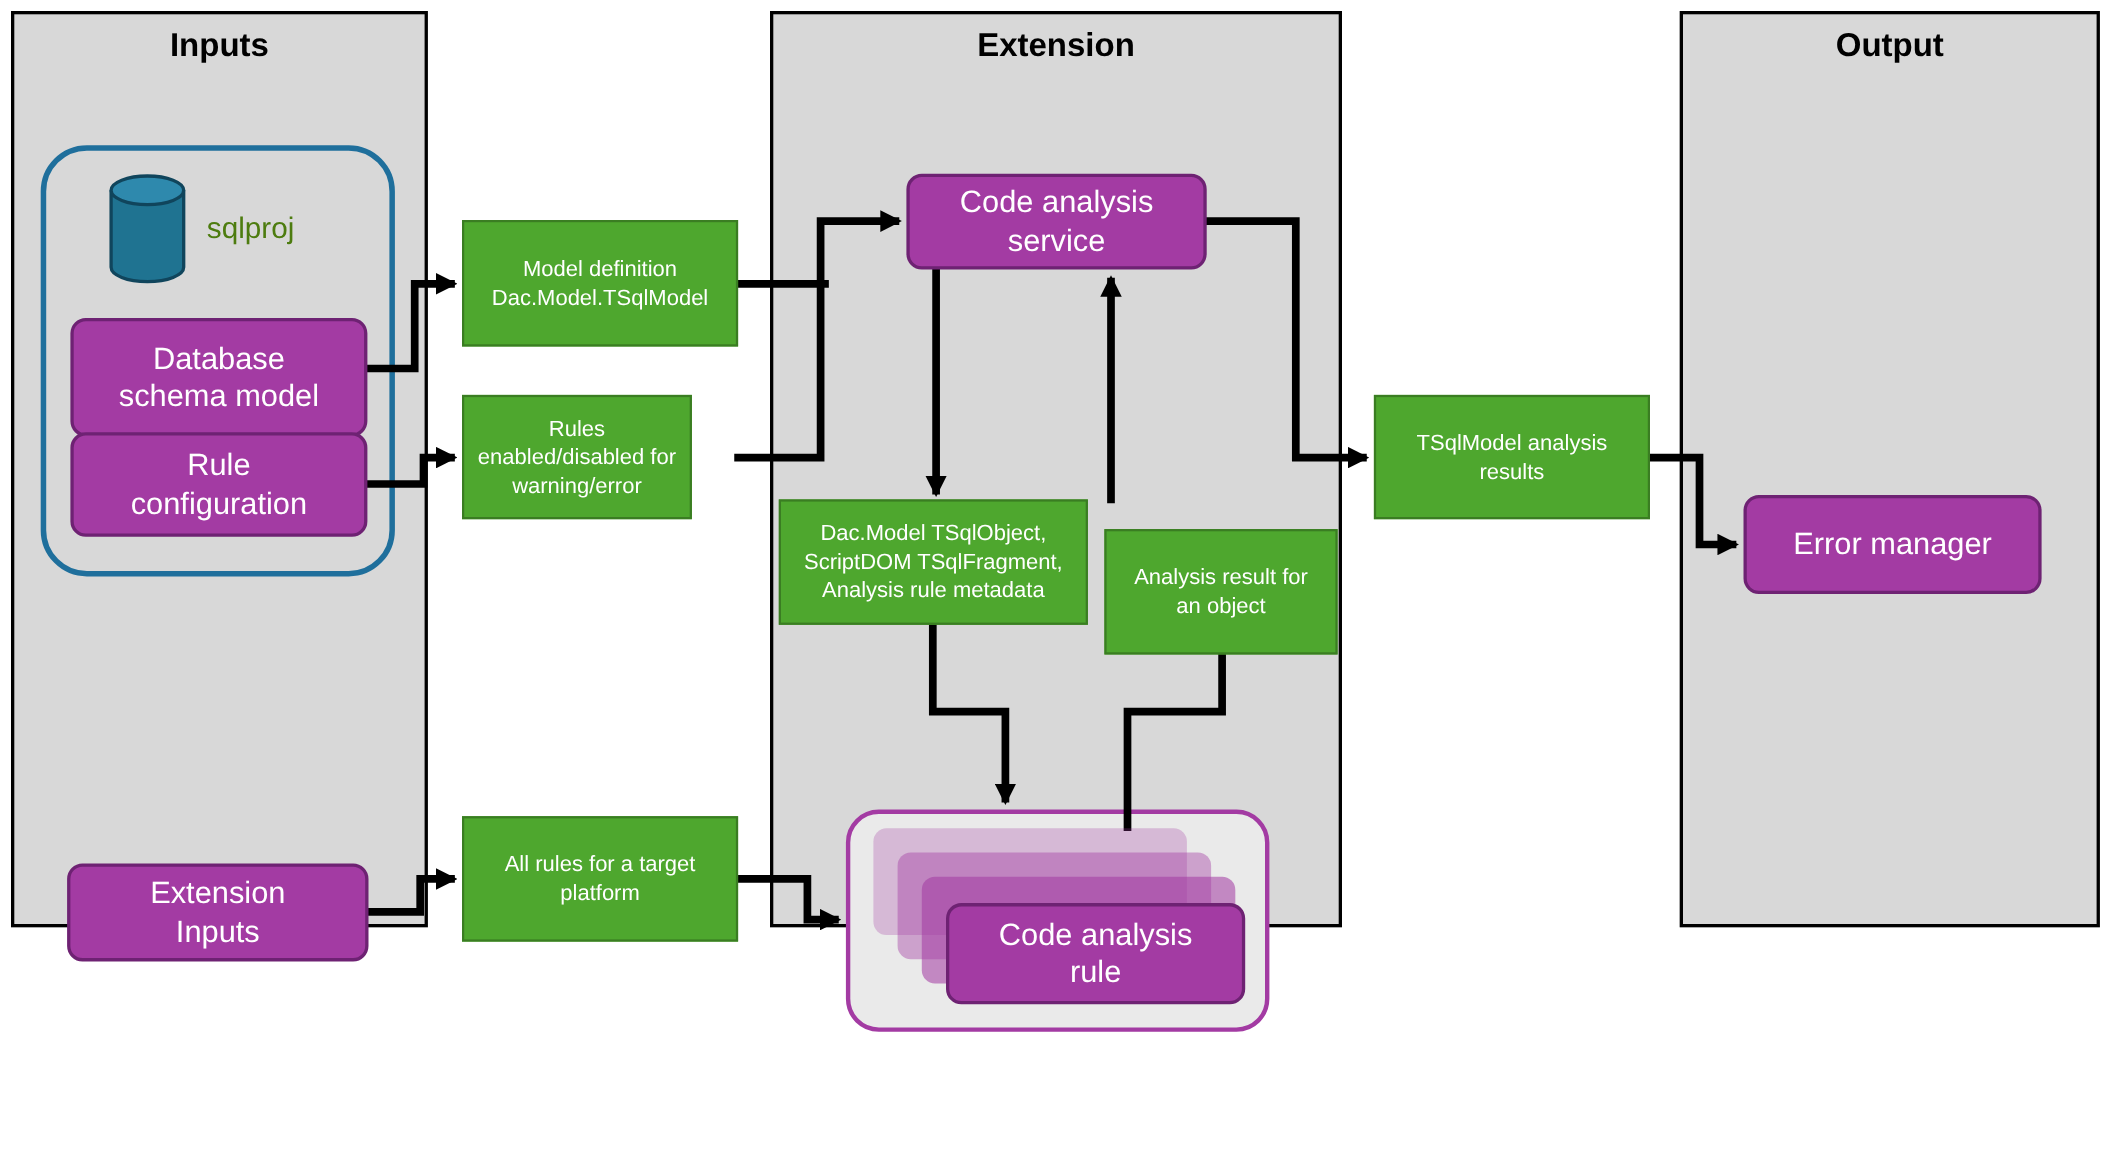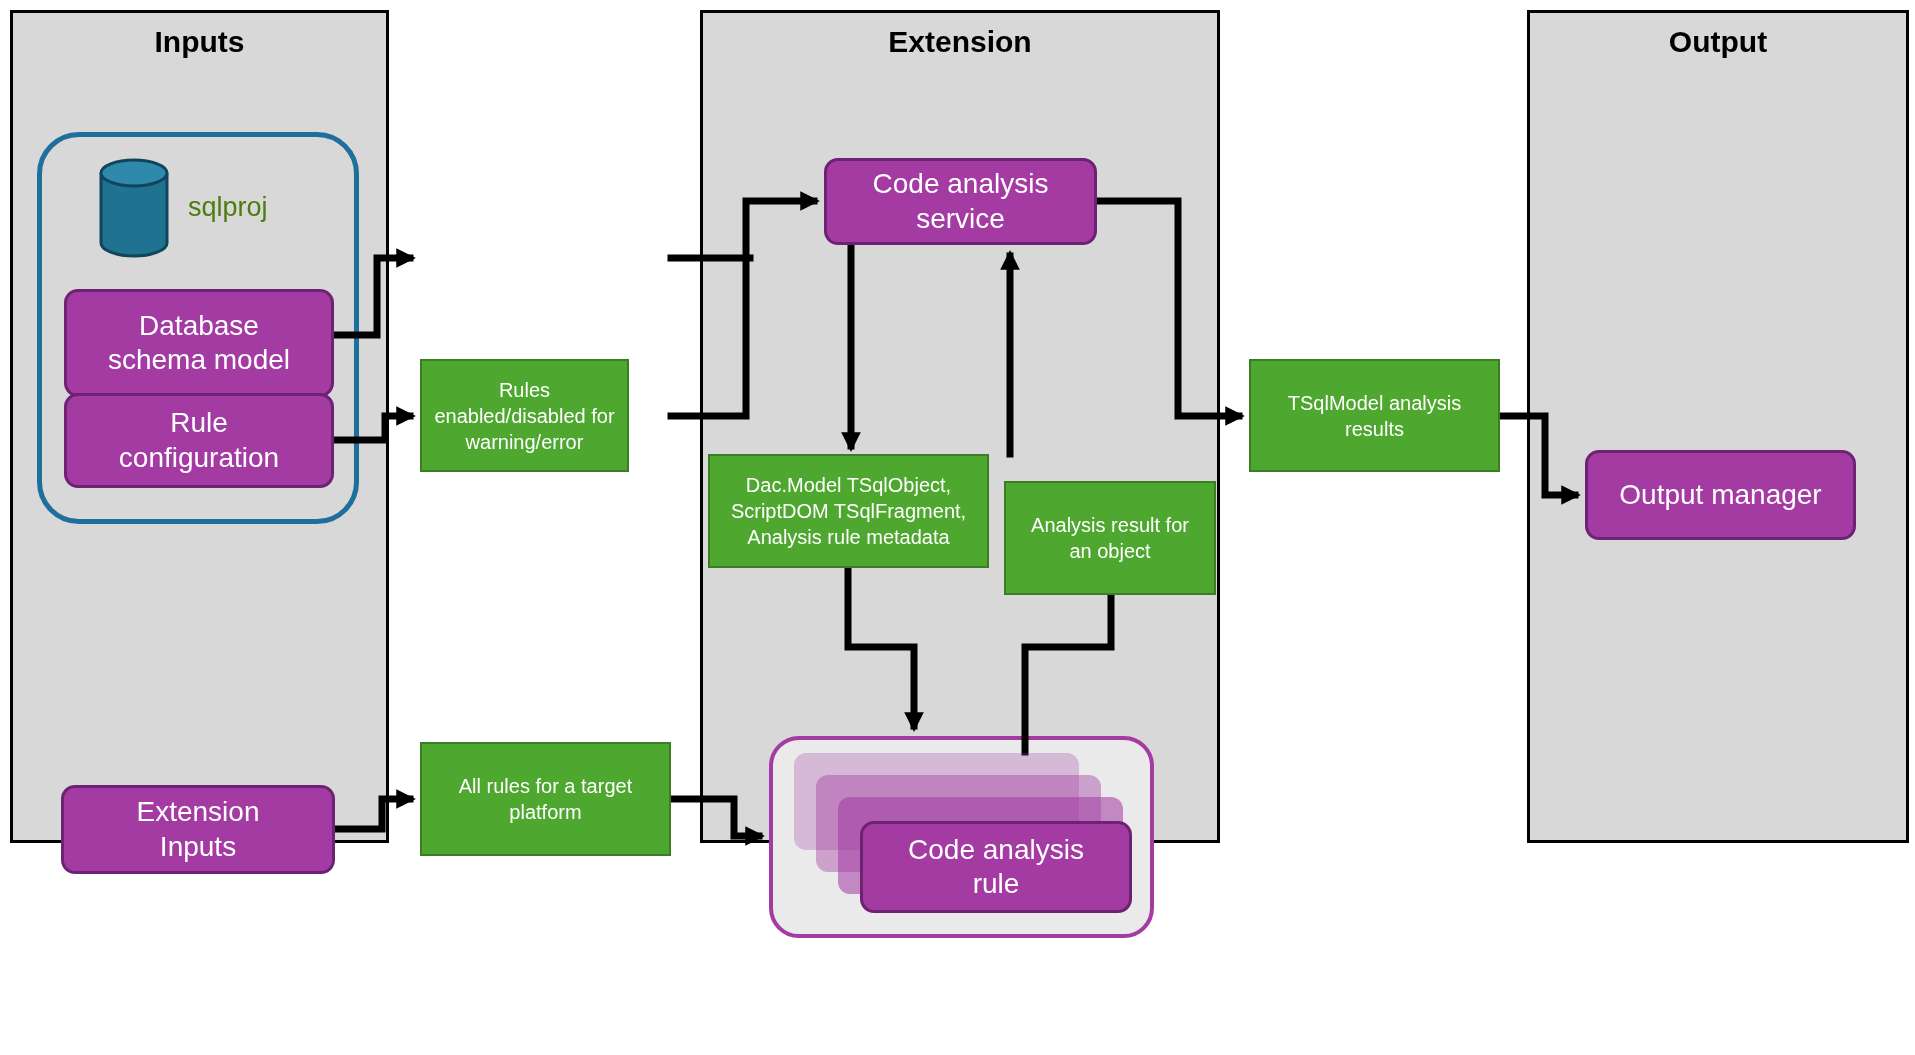--- a/index.html
+++ b/index.html
@@ -99,22 +99,24 @@
   </svg>
 
   <div class="node purple" id="n-dbschema">Database
 schema model</div>
   <div class="node purple" id="n-ruleconfig">Rule
 configuration</div>
   <div class="node purple" id="n-extmgr">Extension
 Inputs</div>
   <div class="node purple" id="n-service">Code analysis
 service</div>
-  <div class="node purple" id="n-errmgr">Output manager</div>
+  <div class="node purple" id="n-errmgr">Error manager</div>
 
+  <div class="node green" id="n-modeldef">Model definition
+Dac.Model.TSqlModel</div>
   <div class="node green" id="n-rules">Rules
 enabled/disabled for
 warning/error</div>
   <div class="node green" id="n-allrules">All rules for a target
 platform</div>
   <div class="node green" id="n-objmeta">Dac.Model TSqlObject,
 ScriptDOM TSqlFragment,
 Analysis rule metadata</div>
   <div class="node green" id="n-result">Analysis result for
 an object</div>

